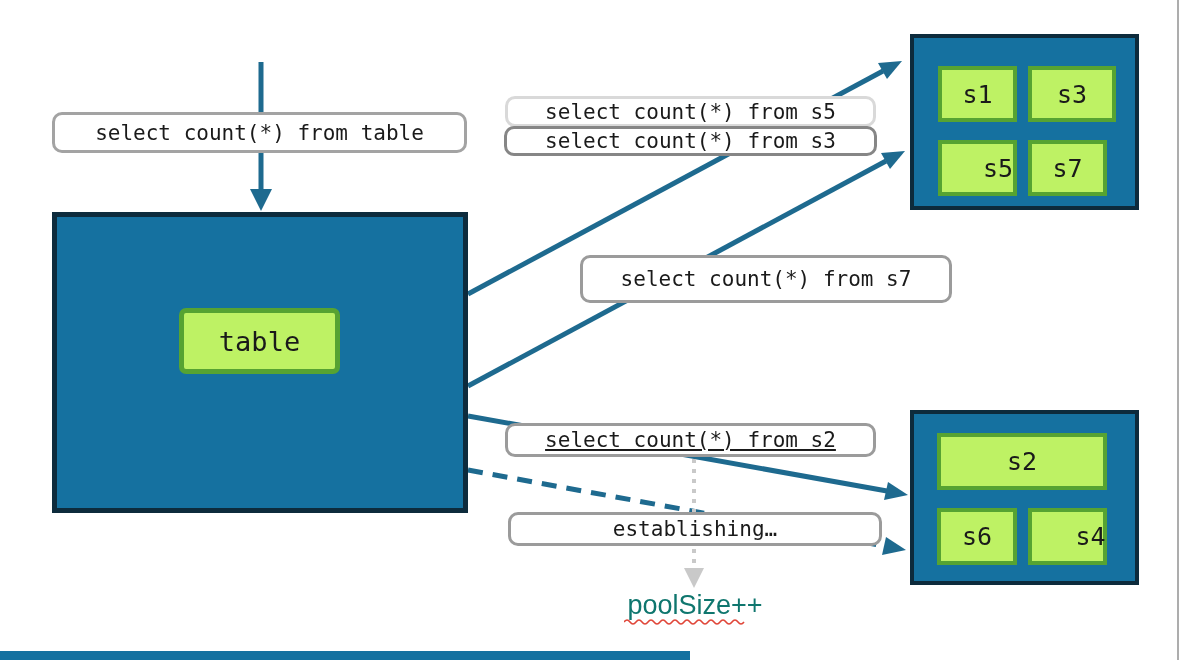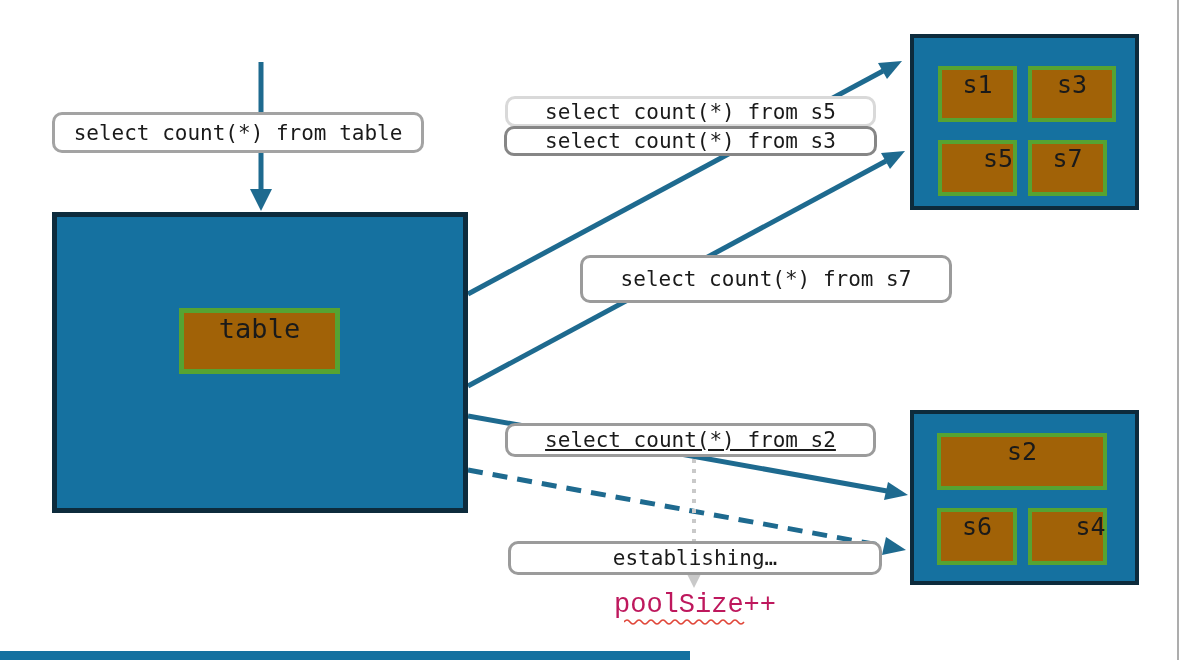--- a/index.html
+++ b/index.html
@@ -8,38 +8,38 @@
     overflow:hidden; font-family:"DejaVu Sans Mono","Liberation Mono",monospace;
     color:#1a1a1a;
   }
   svg.overlay { position:absolute; left:0; top:0; z-index:1; }
 
   .teal-box {
     position:absolute; box-sizing:border-box;
     background:#1571A0; border:5px solid #0D2B3C; z-index:2;
   }
   .chip {
-    position:absolute; box-sizing:border-box; background:#a16207;
-    border:5px solid #56A332; display:flex; align-items:flex-start; justify-content:center;
+    position:absolute; box-sizing:border-box; background:#bef264;
+    border:5px solid #56A332; display:flex; align-items:center; justify-content:center;
     z-index:3; font-size:25px;
   }
   .chip.small { border-width:4px; }
   .qlabel {
     position:absolute; box-sizing:border-box; background:#ffffff;
     border:3px solid #9b9b9b; border-radius:10px;
     display:flex; align-items:center; justify-content:center;
     font-size:21px; white-space:nowrap; z-index:3;
   }
   .qlabel.light { border-color:#D9D9D9; z-index:3; }
   .qlabel.dark  { border-color:#868686; z-index:4;text-align:right; }
 
   .pool-text {
     position:absolute; left:600px; top:590px; width:190px; text-align:center;
-    font-family:Liberation Mono, monospace;
-    font-size:27px; color:#be185d; z-index:2;
+    font-family:Liberation Sans, sans-serif;
+    font-size:27px; color:#0f766e; z-index:2;
   }
   .squiggle { position:absolute; left:624px; top:617px; z-index:2; }
 
   .edge-line {
     position:absolute; left:1177px; top:0; width:2px; height:660px;
     background:#ADADAD; z-index:5;
   }
   .bottom-bar {
     position:absolute; left:0; top:651px; width:690px; height:9px;
     background:#1571A0; z-index:5;
@@ -77,21 +77,21 @@
       <polygon points="906,550 882,555 886,537" fill="#1E6A8F"></polygon>
     </g>
 
     <g>
       <line x1="694" y1="459" x2="694" y2="568" stroke="#C9C9C9" stroke-width="4" stroke-dasharray="4 6"></line>
       <polygon points="694,588 684,568 704,568" fill="#C9C9C9"></polygon>
     </g>
   </svg>
 
   <div class="teal-box" style="left:52px; top:212px; width:416px; height:301px;"></div>
-  <div class="chip" style="left:179px; top:308px; width:161px; height:66px; font-size:27px;">
+  <div class="chip" style="left:179px; top:308px; width:161px; height:66px; font-size:27px;border-radius:7px;">
     <span>table</span>
   </div>
 
   <div class="teal-box" style="left:910px; top:34px; width:229px; height:176px; border-width:4px;"></div>
   <div class="chip small" style="left:938px; top:66px; width:79px; height:56px;">
     <span>s1</span>
   </div>
   <div class="chip small" style="left:1028px; top:66px; width:88px; height:56px;">
     <span>s3</span>
   </div>
@@ -106,40 +106,40 @@
   <div class="chip small" style="left:937px; top:433px; width:170px; height:57px;">
     <span>s2</span>
   </div>
   <div class="chip small" style="left:937px; top:508px; width:80px; height:57px;">
     <span>s6</span>
   </div>
   <div class="chip small" style="left:1028px; top:508px; width:79px; height:57px;padding-left:46px;">
     <span>s4</span>
   </div>
 
-  <div class="qlabel" style="left:52px; top:112px; width:372px; height:41px; border-color:#A3A3A3;">
+  <div class="qlabel" style="left:52px; top:112px; width:415px; height:41px; border-color:#A3A3A3;">
     <span>select count(*) from table</span>
   </div>
 
   <div class="qlabel light" style="left:505px; top:96px; width:371px; height:31px;">
     <span>select count(*) from s5</span>
   </div>
   <div class="qlabel dark" style="left:504px; top:126px; width:373px; height:30px;">
     <span>select count(*) from s3</span>
   </div>
 
   <div class="qlabel" style="left:580px; top:255px; width:372px; height:48px;">
     <span>select count(*) from s7</span>
   </div>
 
   <div class="qlabel" style="left:505px; top:423px; width:371px; height:34px;text-decoration:underline;">
     <span>select count(*) from s2</span>
   </div>
 
-  <div class="qlabel" style="left:508px; top:512px; width:374px; height:34px;margin-top:29px;">
+  <div class="qlabel" style="left:508px; top:512px; width:374px; height:34px;">
     <span>establishing…</span>
   </div>
 
   <div class="pool-text">poolSize++</div>
   <svg class="squiggle" width="122" height="8">
     <path d="M0 5 q3 -4 6 0 t6 0 t6 0 t6 0 t6 0 t6 0 t6 0 t6 0 t6 0 t6 0 t6 0 t6 0 t6 0 t6 0 t6 0 t6 0 t6 0 t6 0 t6 0 t6 0" fill="none" stroke="#E0473A" stroke-width="1.6"></path>
   </svg>
 
   <div class="edge-line"></div>
   <div class="bottom-bar"></div>

